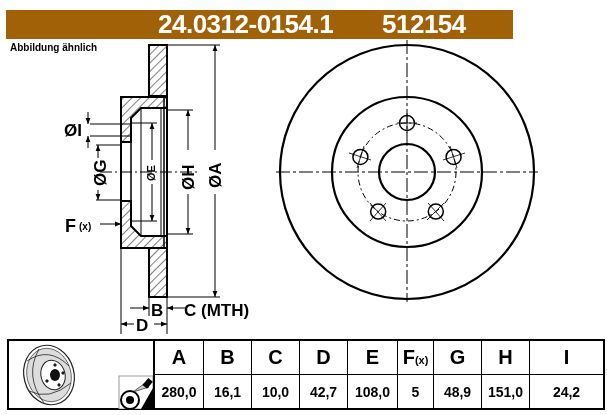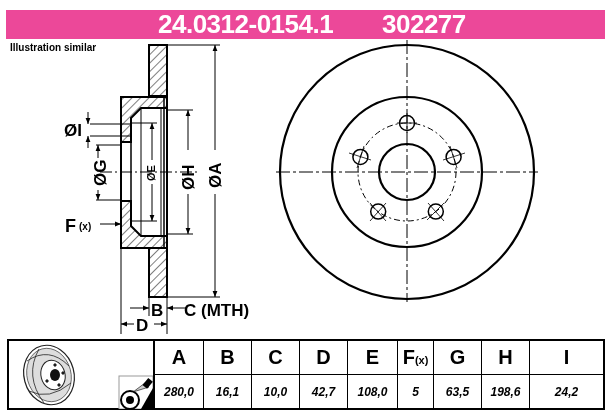--- a/index.html
+++ b/index.html
@@ -1,42 +1,42 @@
 <!DOCTYPE html>
 <html><head>
 <meta charset="utf-8">
 <style>
   html, body { margin: 0; padding: 0; background: #ffffff; }
   body { width: 607px; height: 415px; position: relative; overflow: hidden;
          font-family: "Liberation Sans", sans-serif; color: #000; }
-  .title-bar { position: absolute; left: 6px; top: 10px; width: 599px; height: 29px;
-               background: #ec4899; color: #fff; font-weight: bold; font-size: 26px;
+  .title-bar { position: absolute; left: 6px; top: 10px; width: 507px; height: 29px;
+               background: #a16207; color: #fff; font-weight: bold; font-size: 26px;
                line-height: 29px; }
   .title-bar .part { position: absolute; left: 152px; top: 0; letter-spacing: -0.5px; }
   .title-bar .ref  { position: absolute; left: 376px; top: 0; letter-spacing: -0.5px; }
   .caption { position: absolute; left: 10px; top: 42px; font-size: 10px; font-weight: bold; line-height: 12px; }
   svg.drawing { position: absolute; left: 0; top: 0; }
   .spec-table { position: absolute; left: 7px; top: 339px; border-collapse: collapse;
                 border: 2px solid #000; }
   .spec-table td { border: 1px solid #000; text-align: center; padding: 0; font-weight: bold; }
   .spec-table .hdr td.col { height: 33px; font-size: 20px; }
-  .spec-table .val td.col { height: 33px; font-size: 12px; font-style: italic; }
+  .spec-table .val td.col { height: 33px; font-size: 14px; }
   .spec-table td.img-cell { width: 144px; border-right: 2px solid #000; position: relative; }
   .fx small { font-size: 11px; }
 </style>
 </head>
 <body>
 
 <div class="title-bar">
   <span class="part">24.0312-0154.1</span>
-  <span class="ref">302277</span>
+  <span class="ref">512154</span>
 </div>
 
 <div class="caption">
-  <div>Illustration similar</div>
+  <div>Abbildung ähnlich</div>
 </div>
 
 <svg class="drawing" width="607" height="340" viewBox="0 0 607 340">
   <defs>
     <pattern id="hatch" patternUnits="userSpaceOnUse" width="6" height="6" patternTransform="rotate(45)">
       <line x1="0" y1="0" x2="0" y2="6" stroke="#000" stroke-width="1"></line>
     </pattern>
     <marker id="arr" viewBox="0 0 10 10" refX="10" refY="5" markerWidth="6" markerHeight="6" orient="auto-start-reverse">
       <path d="M0,1 L10,5 L0,9 z" fill="#000"></path>
     </marker>
@@ -175,18 +175,18 @@
     <td class="col" style="width:47px">H</td>
     <td class="col" style="width:73px">I</td>
   </tr>
   <tr class="val">
     <td class="col">280,0</td>
     <td class="col">16,1</td>
     <td class="col">10,0</td>
     <td class="col">42,7</td>
     <td class="col">108,0</td>
     <td class="col">5</td>
-    <td class="col">63,5</td>
-    <td class="col">198,6</td>
+    <td class="col">48,9</td>
+    <td class="col">151,0</td>
     <td class="col">24,2</td>
   </tr>
 </tbody>
   </table>
 
 </body></html>

